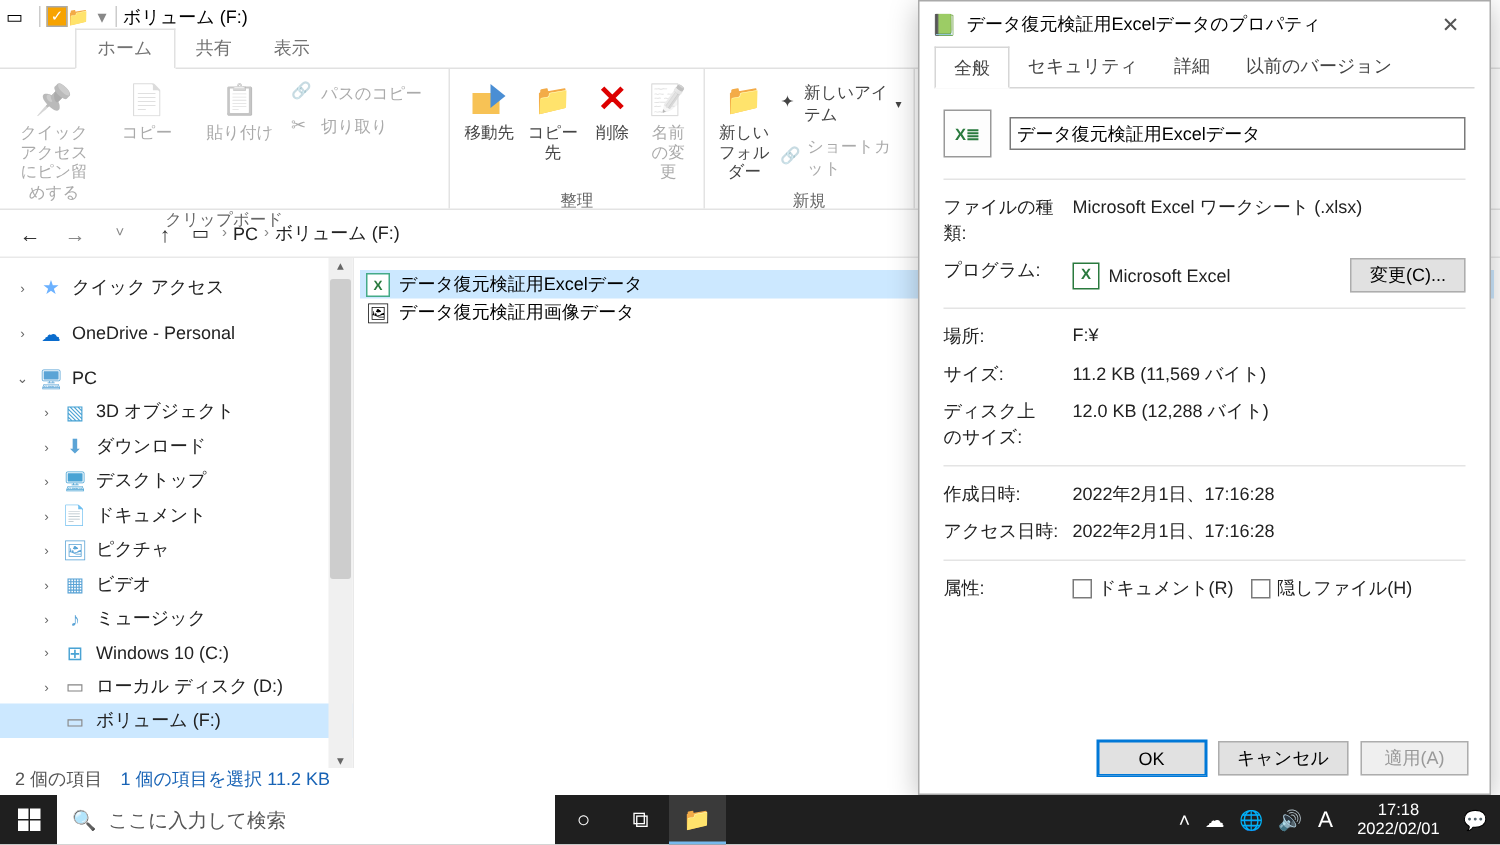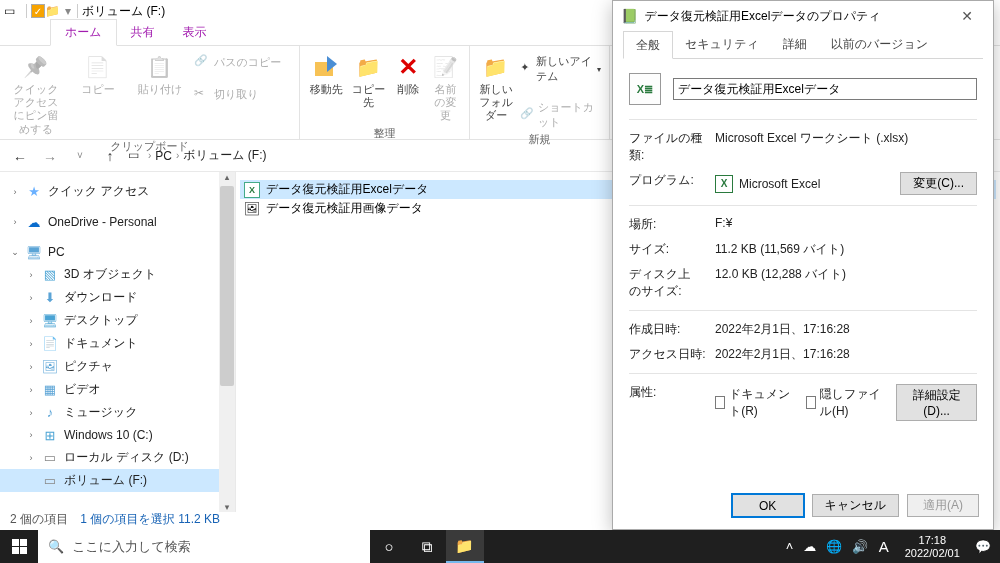--- a/index.html
+++ b/index.html
@@ -10,33 +10,33 @@
 
 
 .titlebar { height: 22px; display: flex; align-items: center; padding: 0 4px; background: #fff; }
 .titlebar .tb-icon { width: 14px; height: 14px; margin-right: 4px; }
 .titlebar .tb-sep { width: 1px; height: 14px; background: #ccc; margin: 0 4px; }
 .titlebar .title { font-size: 12px; color: #000; }
 .qa-check { width: 14px; height: 14px; border: 1px solid #aaa; display: inline-flex; align-items: center; justify-content: center; font-size: 10px; color: #fff; background: #f7a300; }
 
 
 .ribbon-tabs { height: 24px; display: flex; align-items: flex-end; padding-left: 50px; border-bottom: 1px solid #e1e1e1; background: #fff; }
-.ribbon-tab { padding: 4px 14px; font-size: 12px; color: #a21caf; cursor: default; }
+.ribbon-tab { padding: 4px 14px; font-size: 12px; color: #737373; cursor: default; }
 .ribbon-tab.active { border: 1px solid #e1e1e1; border-bottom: 1px solid #fff; margin-bottom: -1px; background: #fff; }
 
 
 .ribbon { height: 94px; background: #fff; border-bottom: 1px solid #e3e3e3; display: flex; }
 .ribbon-group { border-right: 1px solid #e3e3e3; padding: 4px 8px 2px; display: flex; flex-direction: column; justify-content: space-between; }
 .ribbon-group-label { font-size: 11px; color: #666; text-align: center; }
 .ribbon-row { display: flex; align-items: flex-start; gap: 6px; flex: 1; }
 .rbtn-big { display: flex; flex-direction: column; align-items: center; justify-content: center; width: 56px; padding: 3px 0; font-size: 11px; color: #444; text-align: center; line-height: 1.2; }
 .rbtn-big .ic { width: 28px; height: 28px; margin-bottom: 2px; display: flex; align-items: center; justify-content: center; }
 .rbtn-small { display: flex; align-items: center; font-size: 11px; color: #444; padding: 2px 0; gap: 4px; }
 .rbtn-small .ic { width: 16px; height: 16px; }
-.rbtn-col { display: flex; flex-direction: column; gap: 12px; }
+.rbtn-col { display: flex; flex-direction: column; gap: 2px; }
 .disabled { opacity: 0.45; }
 
 .ic-pin::before { content: "📌"; font-size: 20px; filter: grayscale(1); }
 .ic-copy::before { content: "📄"; font-size: 20px; filter: grayscale(1); }
 .ic-paste::before { content: "📋"; font-size: 20px; filter: grayscale(1); }
 .ic-cut::before { content: "✂"; font-size: 12px; }
 .ic-path::before { content: "🔗"; font-size: 11px; }
 .ic-sc::before { content: "📋"; font-size: 11px; }
 .ic-copyto::before { content: "📁"; font-size: 20px; }
 .ic-delete { color: #d00; font-size: 24px; font-weight: bold; }
@@ -395,21 +395,20 @@
       <div class="props-label">属性:</div>
       <div class="props-val props-attrs">
         <label class="chk">
             <span class="chk-box"></span>
             <span>ドキュメント(R)</span>
           </label>
         <label class="chk">
             <span class="chk-box"></span>
             <span>隠しファイル(H)</span>
           </label>
-        <button class="btn" style="margin-left:auto;">詳細設定(D)...</button>
       </div>
     </div>
   </div>
   <div class="props-buttons">
     <button class="btn default">OK</button>
     <button class="btn">キャンセル</button>
     <button class="btn dis">適用(A)</button>
   </div>
 </div>
 

